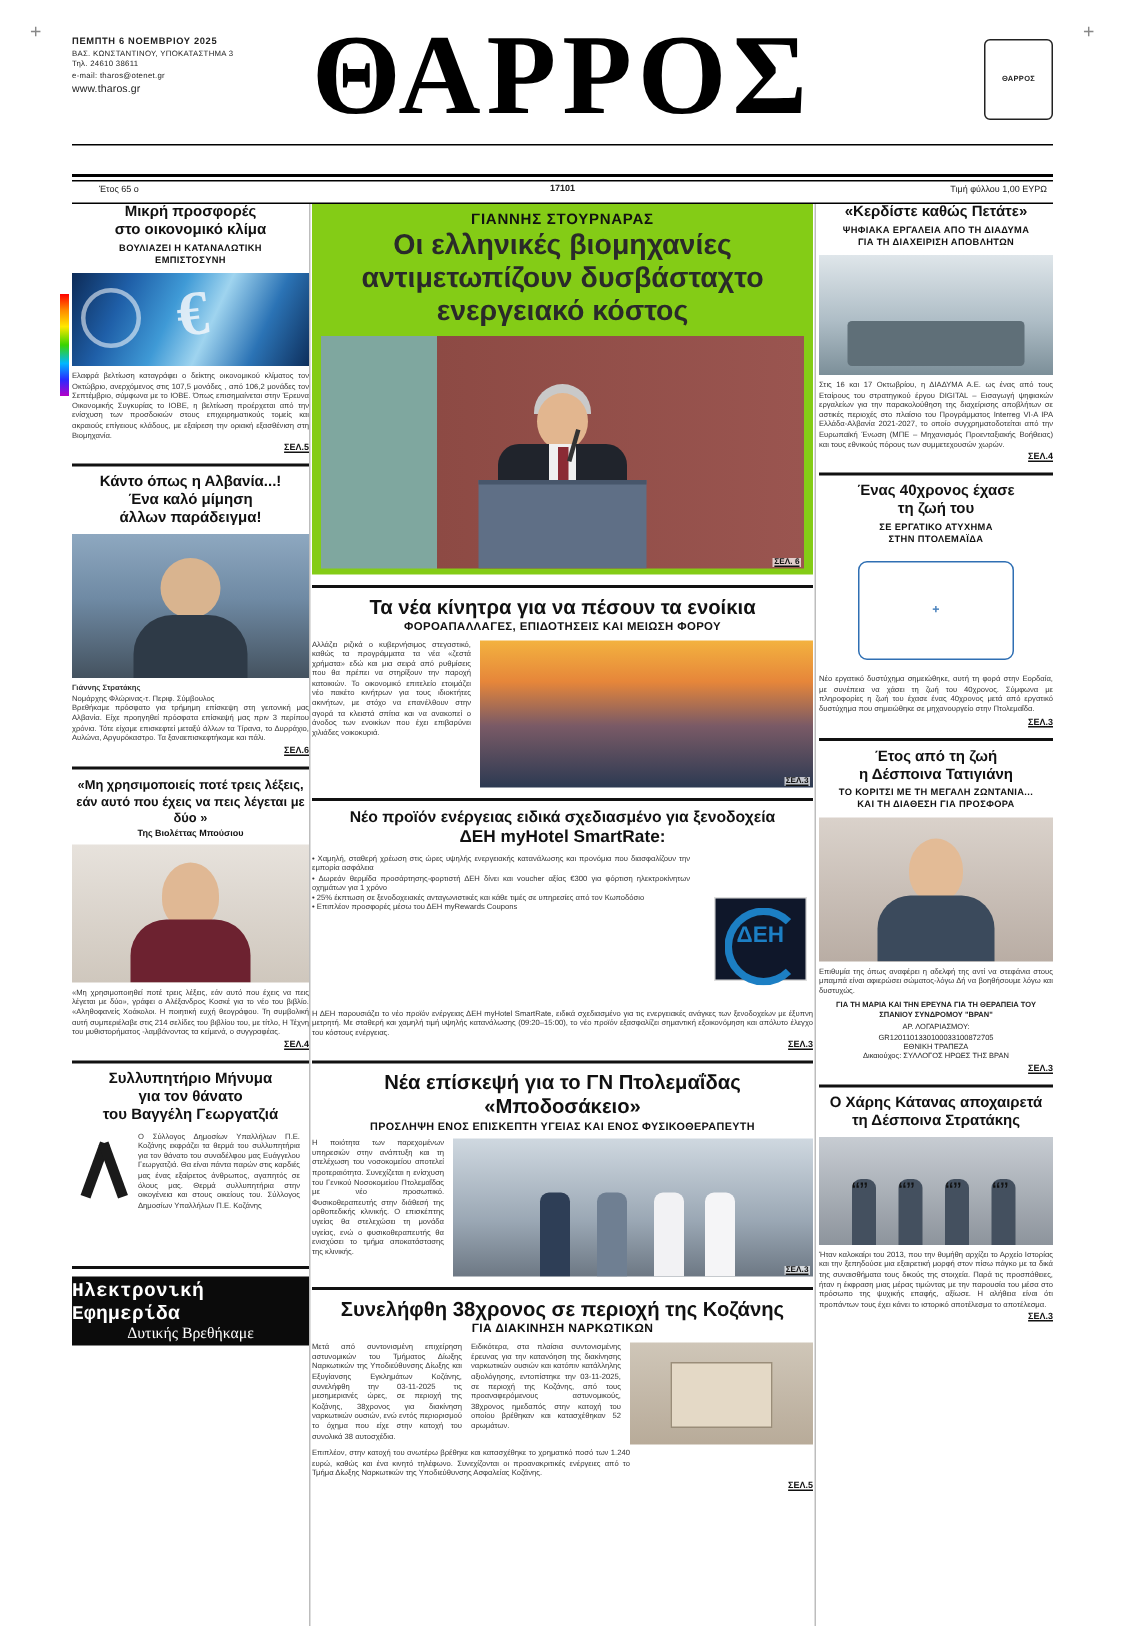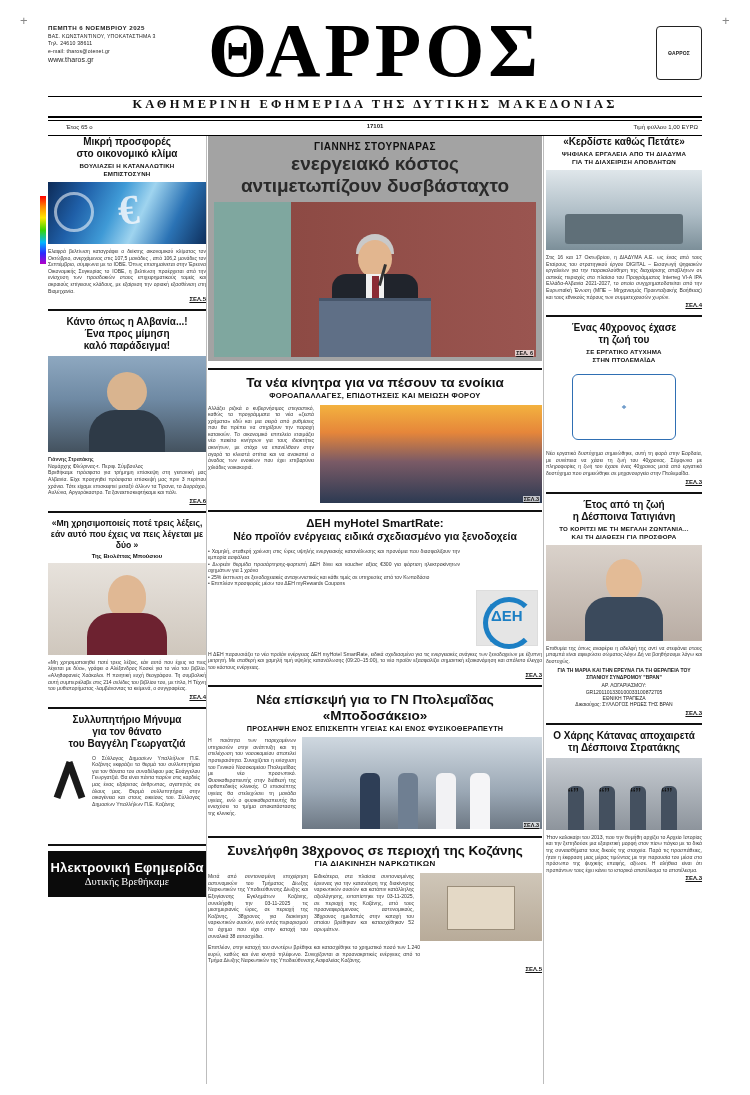--- a/index.html
+++ b/index.html
@@ -109,21 +109,21 @@
   
   .ribbon-box{position:relative;width:100%;height:84px;background:#fff;}
   .ribbon{position:absolute;left:8px;top:8px;width:30px;height:38px;}
   .ribbon:before,.ribbon:after{content:"";position:absolute;top:0;width:7px;height:38px;background:#1a1a1a;}
   .ribbon:before{left:4px;transform:rotate(20deg);}
   .ribbon:after{left:16px;transform:rotate(-20deg);}
 
   
   .epaper{width:100%;height:46px;background:#0b0b0b;color:#fff;display:flex;flex-direction:column;
      align-items:center;justify-content:center;}
-  .epaper .e1{font-family:Liberation Sans, sans-serif;font-weight:bold;font-size:13px;letter-spacing:.2px;}
+  .epaper .e1{font-family:Liberation Mono, monospace;font-weight:bold;font-size:13px;letter-spacing:.2px;}
   .epaper .e2{font-family:"Liberation Serif",serif;font-size:10.5px;margin-top:1px;}
 
   
   .img-lead{height:155px;background:linear-gradient(90deg,#7fa79f 0%,#7fa79f 24%,#8d4a44 24%,#9a5550 100%);}
   .img-lead .podium{position:absolute;left:50%;bottom:0;width:112px;height:56px;margin-left:-56px;
      background:#5f6f86;border-top:3px solid #47566b;}
   .img-lead .head{position:absolute;left:50%;top:38px;width:34px;height:38px;margin-left:-17px;
      border-radius:50%;background:#e2b68f;}
   .img-lead .hair{position:absolute;left:50%;top:32px;width:38px;height:20px;margin-left:-19px;
      border-radius:19px 19px 0 0;background:#c9c9c9;}
@@ -131,21 +131,21 @@
      border-radius:14px 14px 0 0;background:#20242c;}
   .img-lead .shirt{position:absolute;left:50%;top:72px;width:18px;height:30px;margin-left:-9px;background:#f0f0f0;}
   .img-lead .tie{position:absolute;left:50%;top:74px;width:7px;height:28px;margin-left:-3.5px;background:#8b2b35;}
   .img-lead .mic{position:absolute;left:50%;top:62px;width:3px;height:22px;margin-left:6px;background:#333;
      transform:rotate(16deg);}
 
   
   .img-city{height:98px;background:linear-gradient(180deg,#f3b23f 0%,#e6863a 28%,#7a5a66 58%,#2c3a52 100%);}
 
   
-  .dei{position:absolute;right:4px;top:42px;width:60px;height:54px;background:#e5e5e5;border:1px solid #ddd;}
+  .dei{position:absolute;right:4px;top:28px;width:60px;height:54px;background:#0f172a;border:1px solid #ddd;}
   .dei .arc{position:absolute;left:6px;top:6px;width:42px;height:42px;border:5px solid #1c7fc4;
      border-radius:50%;border-right-color:transparent;}
   .dei .txt{position:absolute;left:14px;top:16px;font-size:15px;font-weight:bold;color:#1c7fc4;
      font-family:"Liberation Sans",sans-serif;}
 
   
   .img-hosp{height:92px;background:linear-gradient(180deg,#cfd8e0 0%,#9aa7b4 60%,#6d7884 100%);}
   .img-hosp i{position:absolute;bottom:0;width:20px;height:56px;background:#e9e9ec;border-radius:6px 6px 0 0;}
   .img-hosp i.a{left:24%;background:#2e3e56;}
   .img-hosp i.b{left:40%;background:#6f7f92;}
@@ -194,21 +194,20 @@
 
     <div class="logo-wrap">
       <span class="logo">ΘΑΡΡΟΣ</span>
     </div>
 
     <div class="seal">
       <span>ΘΑΡΡΟΣ</span>
     </div>
 
     <div class="sub-rule-top"></div>
-    <div class="subtitle">ΚΑΘΗΜΕΡΙΝΗ ΕΦΗΜΕΡΙΔΑ ΤΗΣ ΔΥΤΙΚΗΣ ΜΑΚΕΔΟΝΙΑΣ</div>
     <div class="sub-rule-a"></div>
     <div class="sub-rule-b"></div>
 
     <div class="infobar">
       <span class="ib-left">Έτος 65 ο</span>
       <span class="ib-mid">17101</span>
       <span class="ib-right">Τιμή φύλλου  1,00 ΕΥΡΩ</span>
     </div>
     <div class="sub-rule-c"></div>
   </div>
@@ -226,22 +225,22 @@
       <div class="kicker" style="white-space:pre-line;margin-top:2px;">ΒΟΥΛΙΑΖΕΙ Η ΚΑΤΑΝΑΛΩΤΙΚΗ
 ΕΜΠΙΣΤΟΣΥΝΗ</div>
       <div class="ph img-euro" style="margin-top:4px;"></div>
       <div class="body-t" style="margin-top:4px;">Ελαφρά βελτίωση καταγράφει ο δείκτης οικονομικού κλίματος τον Οκτώβριο, ανερχόμενος στις 107,5 μονάδες , από 106,2 μονάδες τον Σεπτέμβριο, σύμφωνα με το ΙΟΒΕ. Όπως επισημαίνεται στην Έρευνα Οικονομικής Συγκυρίας το ΙΟΒΕ, η βελτίωση προέρχεται από την ενίσχυση των προσδοκιών στους επιχειρηματικούς τομείς και ακραιούς επίγειους κλάδους, με εξαίρεση την οριακή εξασθένιση στη Βιομηχανία.</div>
       <div class="ref">ΣΕΛ.5</div>
     </div>
     <div class="hr-bold"></div>
 
     <div class="blk">
       <div class="hl-s">Κάντο όπως  η  Αλβανία...!</div>
-      <div class="hl-s">Ένα προς μίμηση</div>
-      <div class="hl-s">καλό παράδειγμα!</div>
+      <div class="hl-s">Ένα καλό μίμηση</div>
+      <div class="hl-s">άλλων παράδειγμα!</div>
       <div class="ph img-man" style="margin-top:4px;"></div>
       <div class="body-t" style="margin-top:4px;font-weight:bold;">Γιάννης Στρατάκης</div>
       <div class="body-t">Νομάρχης Φλώρινας-τ. Περιφ. Σύμβουλος</div>
       <div class="body-t">Βρεθήκαμε πρόσφατο για τρήμημη επίσκεψη στη γειτονική μας Αλβανία. Είχε προηγηθεί πρόσφατα επίσκεψή μας πριν 3 περίπου χρόνια. Τότε είχαμε επισκεφτεί μεταξύ άλλων τα Τίρανα, το Δυρράχιο, Αυλώνα, Αργυρόκαστρο.  Τα ξαναεπισκεφτήκαμε και πάλι.</div>
       <div class="ref">ΣΕΛ.6</div>
     </div>
     <div class="hr-bold"></div>
 
     <div class="blk">
       <div class="hl-quote">«Μη χρησιμοποιείς ποτέ τρεις λέξεις, εάν αυτό που έχεις να πεις λέγεται με δύο »</div>
@@ -264,24 +263,25 @@
     <div class="hr-bold"></div>
 
     <div class="epaper">
       <div class="e1">Ηλεκτρονική Εφημερίδα</div>
       <div class="e2">Δυτικής Βρεθήκαμε</div>
     </div>
   </div>
 
   <div class="col col-mid">
 
-    <div class="blk" style="background:#a3a3a3;padding:5px 6px 4px;">
+    <div class="blk" style="background:#84cc16;padding:5px 6px 4px;">
       <div class="kicker" style="font-size:10px;line-height:12px;letter-spacing:.5px;">ΓΙΑΝΝΗΣ ΣΤΟΥΡΝΑΡΑΣ</div>
+      <div class="hl-xl">Οι ελληνικές βιομηχανίες</div>
+      <div class="hl-xl">αντιμετωπίζουν δυσβάσταχτο</div>
       <div class="hl-xl">ενεργειακό κόστος</div>
-      <div class="hl-xl">αντιμετωπίζουν δυσβάσταχτο</div>
       <div class="ph img-lead" style="margin-top:5px;">
         <div class="hair"></div>
         <div class="head"></div>
         <div class="suit"></div>
         <div class="shirt"></div>
         <div class="tie"></div>
         <div class="mic"></div>
         <div class="podium"></div>
         <span class="cap">ΣΕΛ. 6</span>
       </div>
@@ -294,22 +294,22 @@
       <div style="display:flex;gap:6px;margin-top:4px;">
         <div class="body-t" style="width:106px;">Αλλάζει ριζικά ο κυβερνήσιμος στεγαστικό, καθώς τα προγράμματα τα νέα «ζεστά χρήματα» εδώ και μια σειρά από ρυθμίσεις που θα πρέπει να στηρίξουν την παροχή κατοικιών. Το οικονομικό επιτελείο ετοιμάζει νέο πακέτο κινήτρων για τους ιδιοκτήτες ακινήτων, με στόχο να επανέλθουν στην αγορά τα κλειστά σπίτια και να ανακοπεί ο άνοδος των ενοικίων που έχει επιβαρύνει χιλιάδες νοικοκυριά.</div>
         <div class="ph img-city" style="flex:1;">
           <span class="cap">ΣΕΛ.3</span>
         </div>
       </div>
     </div>
 
     <div class="blk">
       <div class="hr-bold"></div>
+      <div class="hl-m" style="font-size:10.5px;">Νέο προϊόν ενέργειας ειδικά σχεδιασμένο για ξενοδοχεία</div>
       <div class="hl-m">ΔΕΗ myHotel SmartRate:</div>
-      <div class="hl-m" style="font-size:10.5px;">Νέο προϊόν ενέργειας ειδικά σχεδιασμένο για ξενοδοχεία</div>
       <div style="position:relative;margin-top:4px;min-height:100px;">
         <div style="width:252px;">
           <div class="body-t">• Χαμηλή, σταθερή χρέωση στις ώρες υψηλής ενεργειακής κατανάλωσης και προνόμια που διασφαλίζουν την εμπορία ασφάλεια</div>
           <div class="body-t">• Δωρεάν θερμίδα προσάρτησης-φορτιστή ΔΕΗ δίνει και voucher αξίας €300 για φόρτιση ηλεκτροκίνητων οχημάτων για 1 χρόνο</div>
           <div class="body-t">• 25% έκπτωση σε ξενοδοχειακές ανταγωνιστικές και κάθε τιμές σε υπηρεσίες από τον Κωποδόσιο</div>
           <div class="body-t">• Επιπλέον προσφορές μέσω του ΔΕΗ myRewards Coupons</div>
         </div>
         <div class="dei">
           <div class="arc"></div>
           <div class="txt">ΔΕΗ</div>

